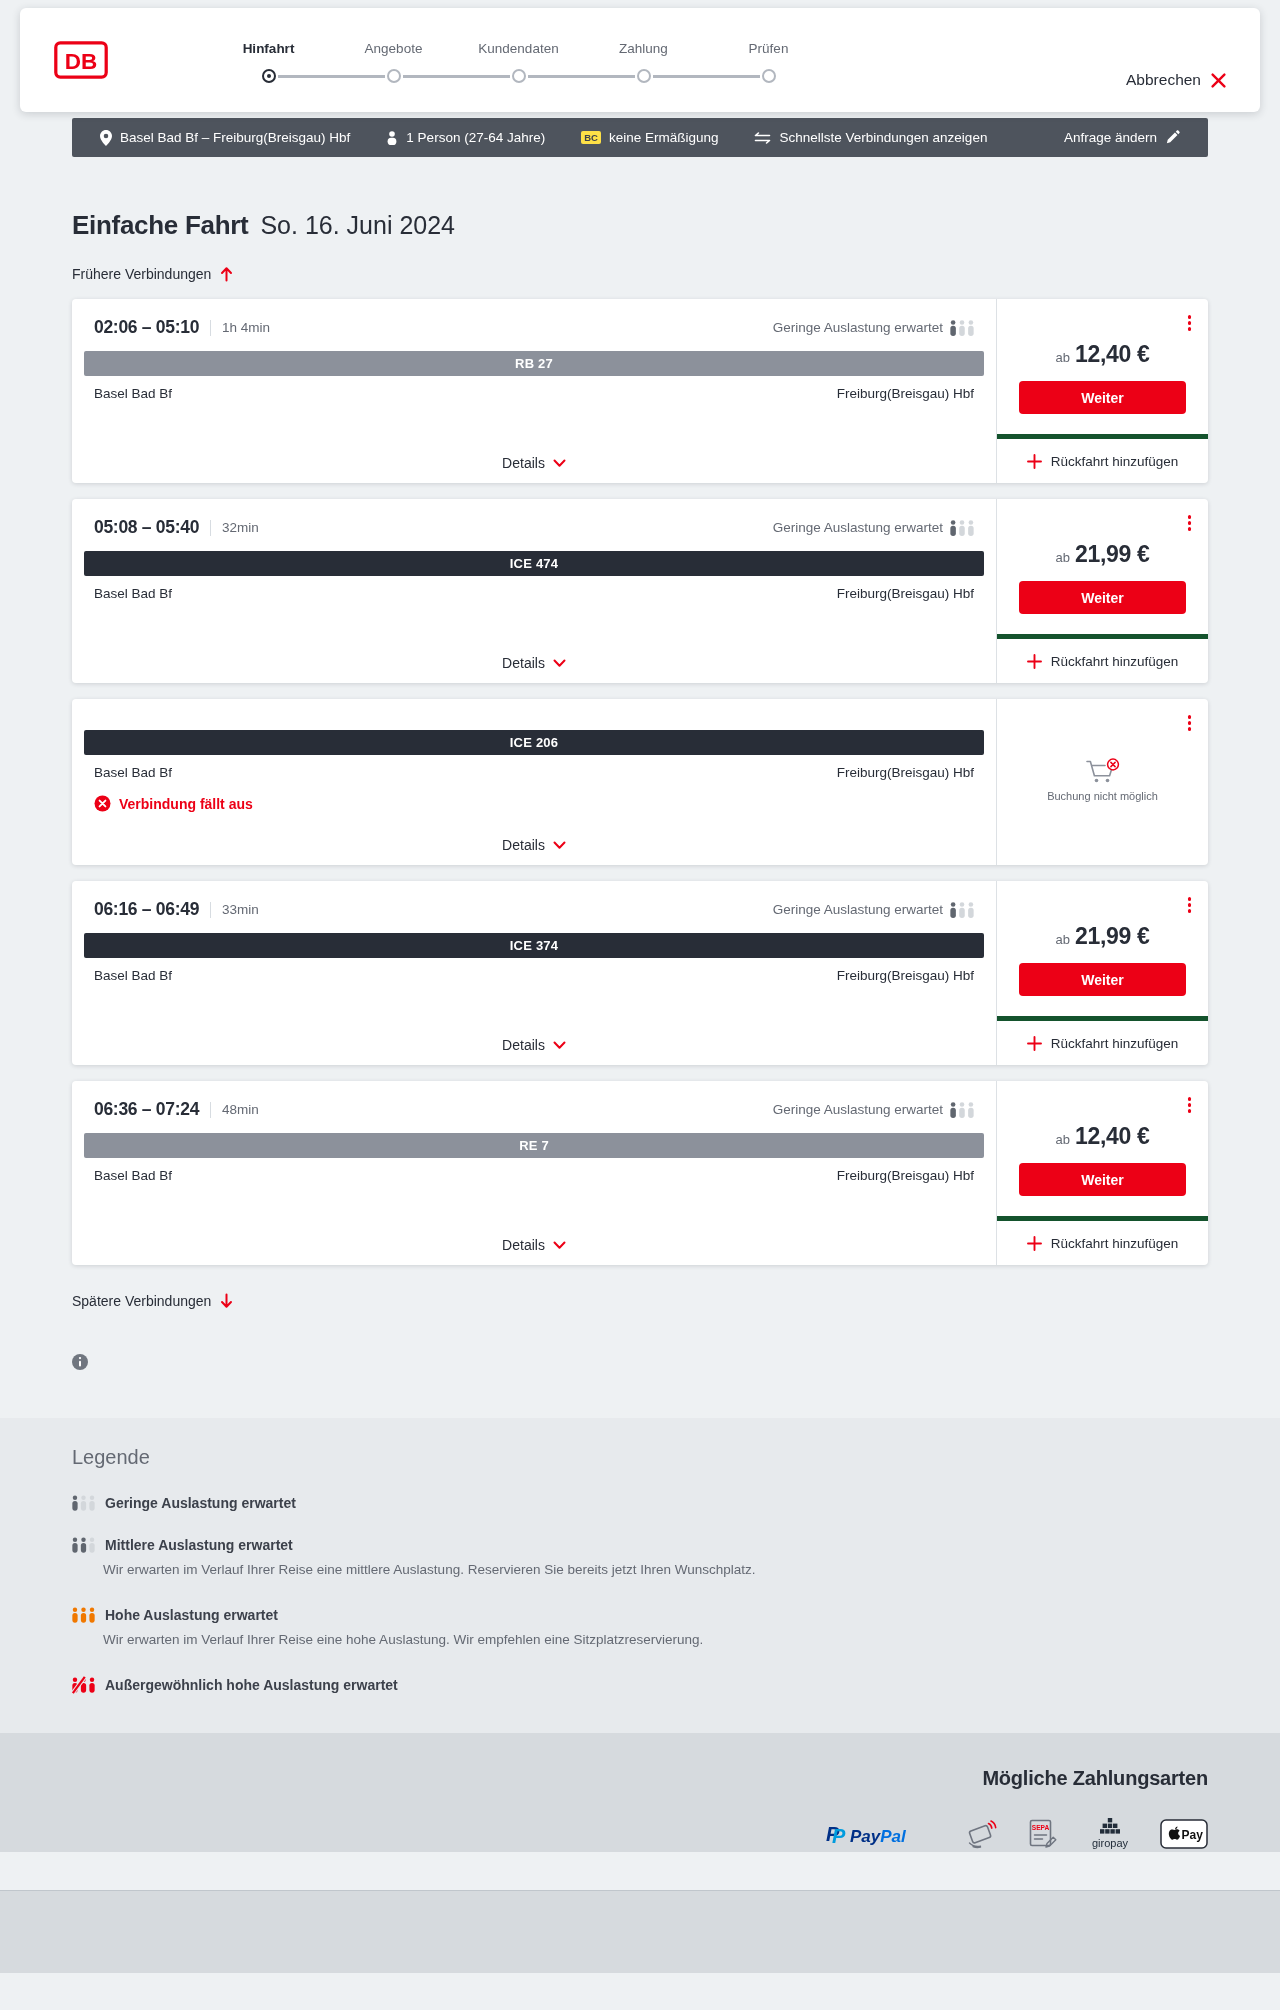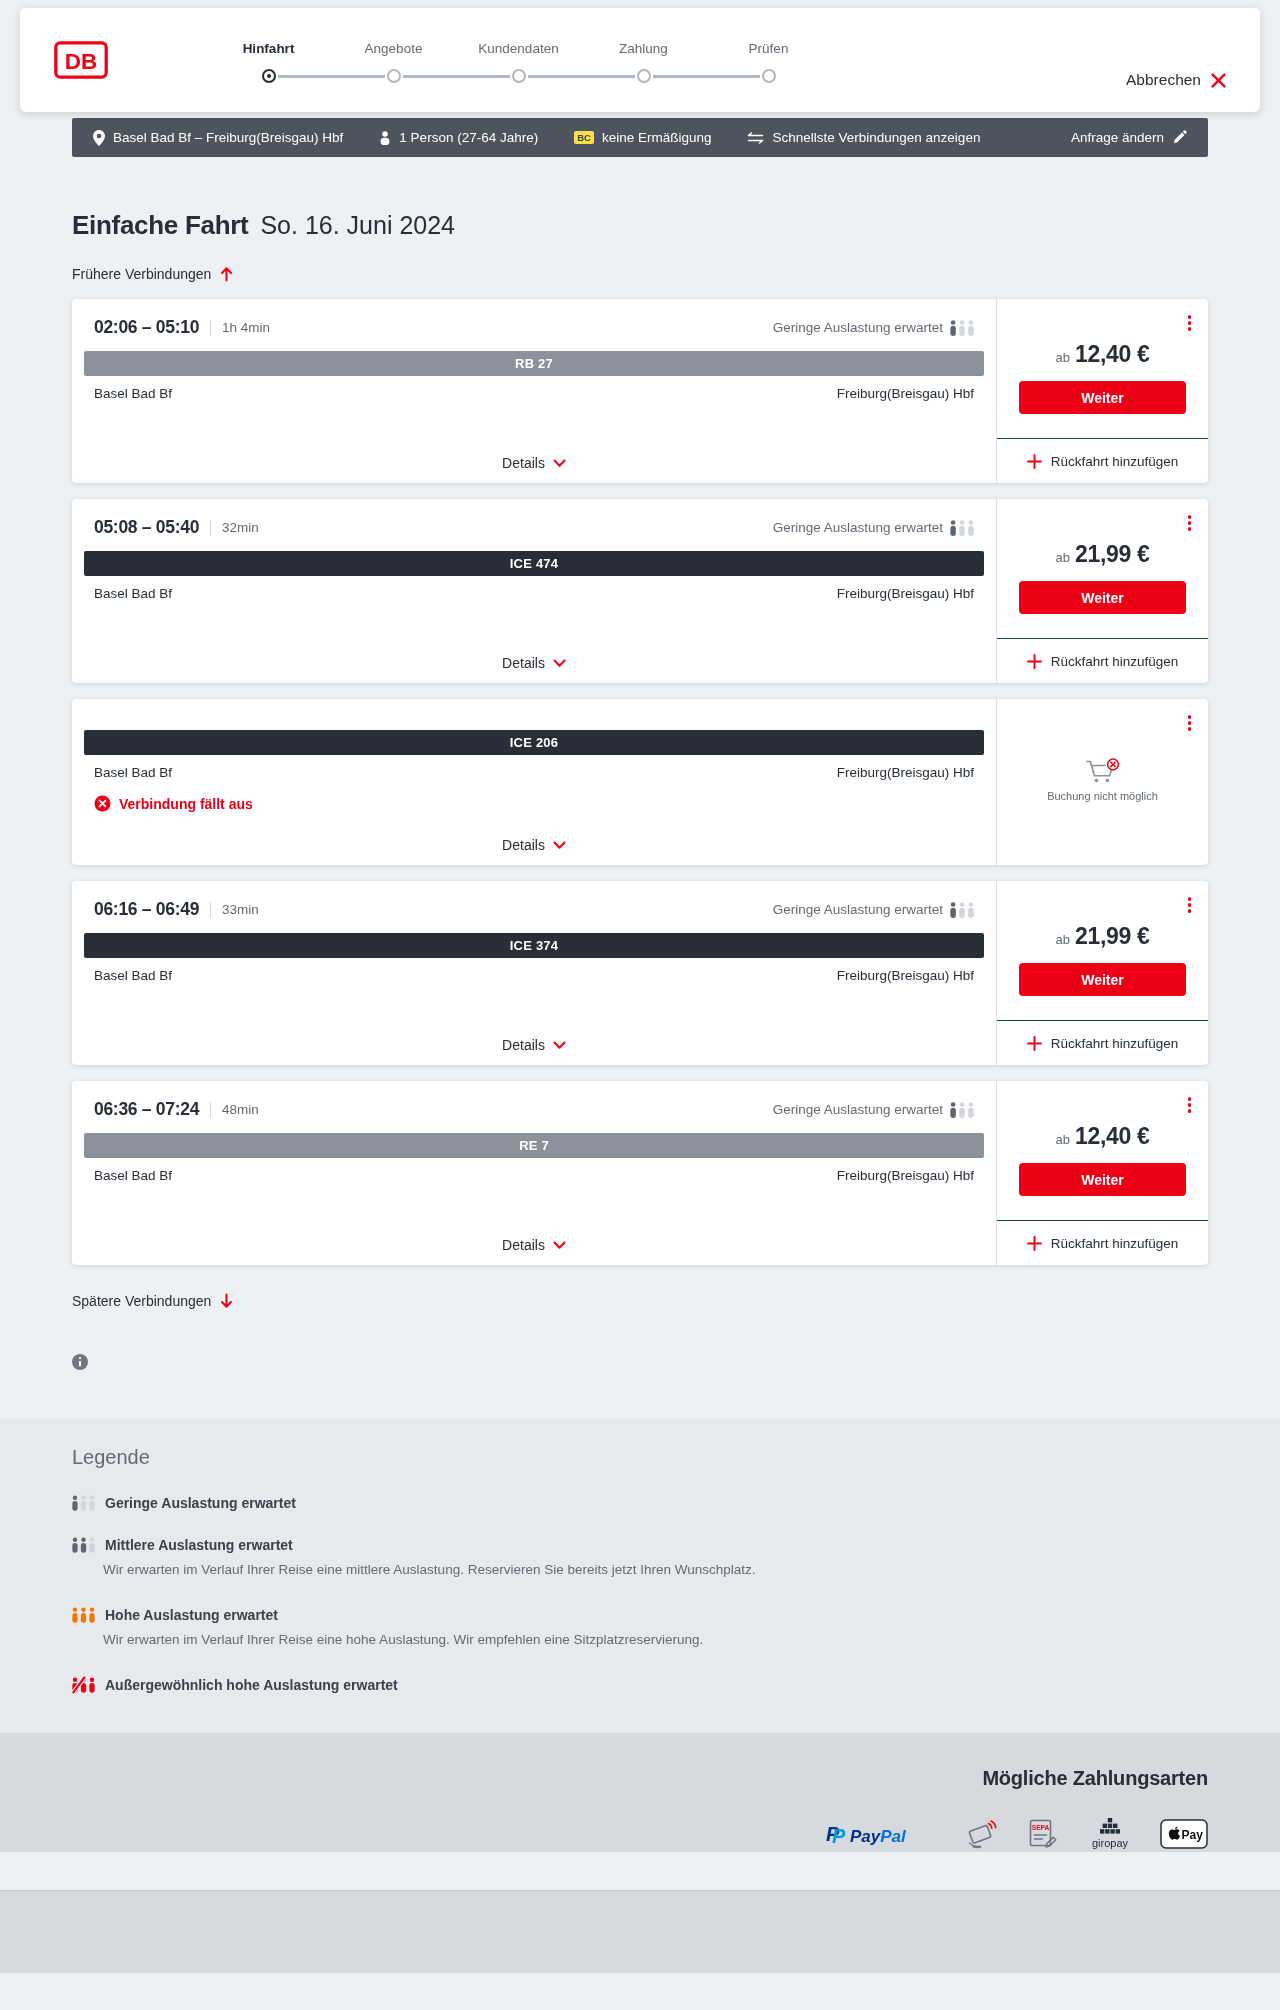--- a/index.html
+++ b/index.html
@@ -27,21 +27,21 @@
   .step.active .dot{border-color:#282d37;}
   .step.active .dot::after{content:'';position:absolute;left:3px;top:3px;width:4px;height:4px;
        border-radius:50%;background:#282d37;}
   .step:not(:last-child) .dot-row::after{
     content:'';position:absolute;top:6px;left:calc(50% + 9px);width:107px;height:2.5px;background:#b2b7bf;
   }
   .cancel-btn{margin-left:auto;display:flex;align-items:center;gap:10px;font-size:15.5px;cursor:pointer;margin-top:40px;}
   
   .summary-bar{
     margin:6px 72px 0; height:39px; background:#4e545d; border-radius:2px;
-    display:flex; align-items:center; padding:0 21px; gap:36px;
+    display:flex; align-items:center; padding:0 28px; gap:36px;
     color:#fff; font-size:13.5px;
   }
   .chip{display:flex;align-items:center;gap:8px;white-space:nowrap;}
   .bc-badge{background:#fde047;color:#3c414b;font-weight:bold;font-size:9.5px;
     padding:2px 3px;border-radius:2px;line-height:1;}
   .edit-chip{margin-left:auto;cursor:pointer;}
   
   .main{width:1136px;margin:0 auto;}
   .page-title-row{margin-top:53px;display:flex;align-items:baseline;gap:12px;}
   .page-title{font-size:26px;font-weight:bold;letter-spacing:-0.3px;}
@@ -71,21 +71,21 @@
   .card-side{width:212px;border-left:1px solid #dde1e5;display:flex;flex-direction:column;position:relative;box-sizing:border-box;}
   .kebab{position:absolute;top:13px;right:14px;display:flex;flex-direction:column;gap:2.5px;
     padding:3px;cursor:pointer;}
   .kebab i{width:3.5px;height:3.5px;border-radius:50%;background:#ec0016;}
   .price-panel{display:flex;flex-direction:column;}
   .price-row{margin-top:42px;display:flex;justify-content:center;align-items:baseline;gap:5px;}
   .price-ab{font-size:13px;color:#646973;}
   .price-val{font-size:23px;font-weight:bold;letter-spacing:-0.3px;}
   .btn-weiter{margin:13px 22px 0;height:33px;background:#ec0016;border:none;border-radius:4px;
     color:#fff;font-weight:bold;font-size:14px;font-family:inherit;cursor:pointer;}
-  .return-row{margin-top:auto;border-top:1px solid #14532d;height:44px;display:flex;
+  .return-row{margin-top:auto;border-top:5px solid #14532d;height:44px;display:flex;
     align-items:center;justify-content:center;gap:9px;font-size:13.5px;cursor:pointer;}
   .unavailable{flex:1;display:flex;flex-direction:column;align-items:center;justify-content:center;
     color:#646973;font-size:11px;padding-bottom:4px;}
   
   .occ-icon .p2,.occ-icon .p3{fill:#d3d7db;}
   .occ-icon .p1{fill:#60666f;}
   .occ-mid .p1,.occ-mid .p2{fill:#60666f;}
   .occ-high .p1,.occ-high .p2,.occ-high .p3{fill:#f07800;}
   .occ-extreme .p1,.occ-extreme .p2,.occ-extreme .p3{fill:#ec0016;}
   .occ-slash{display:none;}

